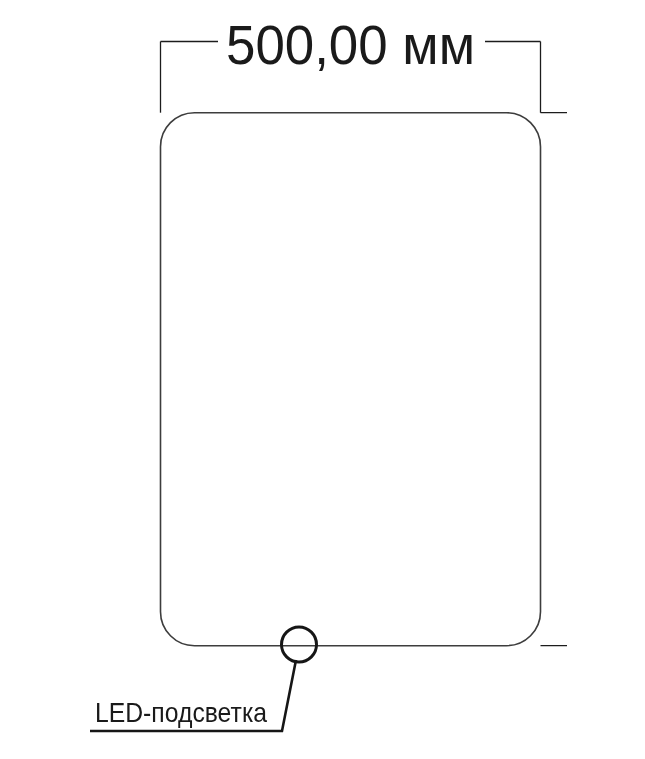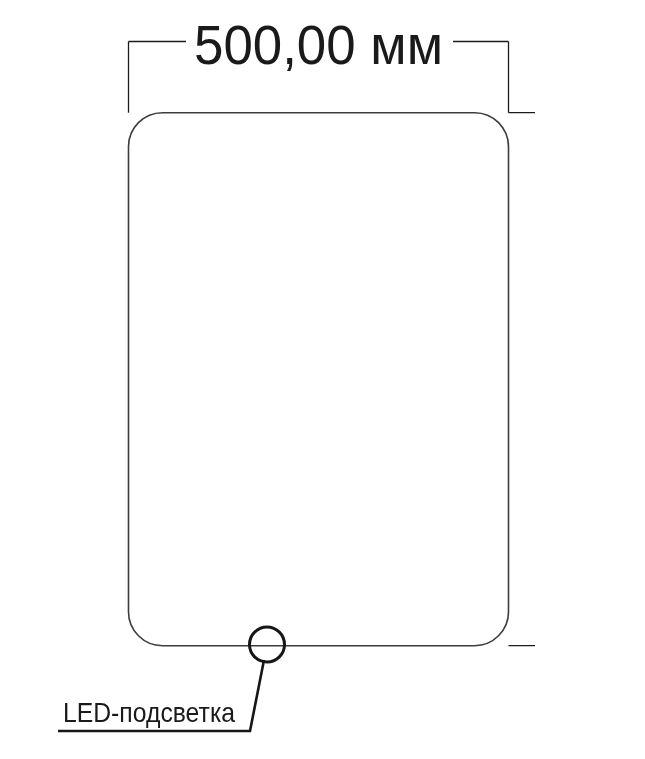--- a/index.html
+++ b/index.html
@@ -7,20 +7,21 @@
     padding: 0;
     background: #ffffff;
   }
   .canvas {
     position: relative;
     width: 535px;
     height: 759px;
     background: #ffffff;
     overflow: hidden;
     font-family: "Liberation Sans", sans-serif;
+    padding-left: 32px;
   }
   svg text {
     font-family: "Liberation Sans", sans-serif;
     fill: #1a1a1a;
   }
   .dim-label {
     font-size: 55px;
   }
   .callout-label {
     font-size: 28px;

